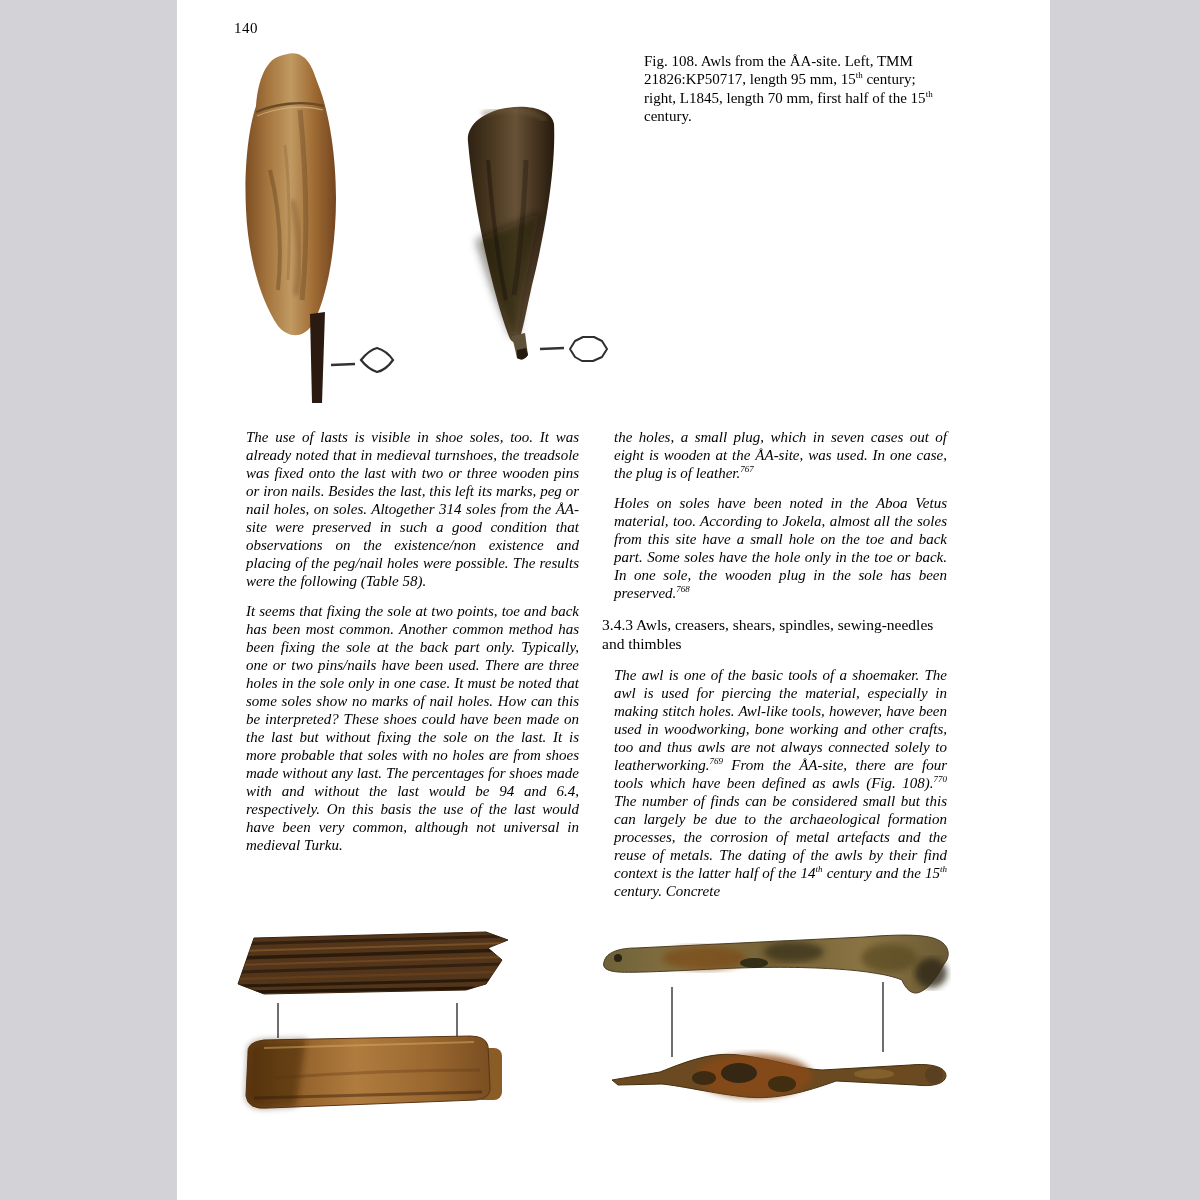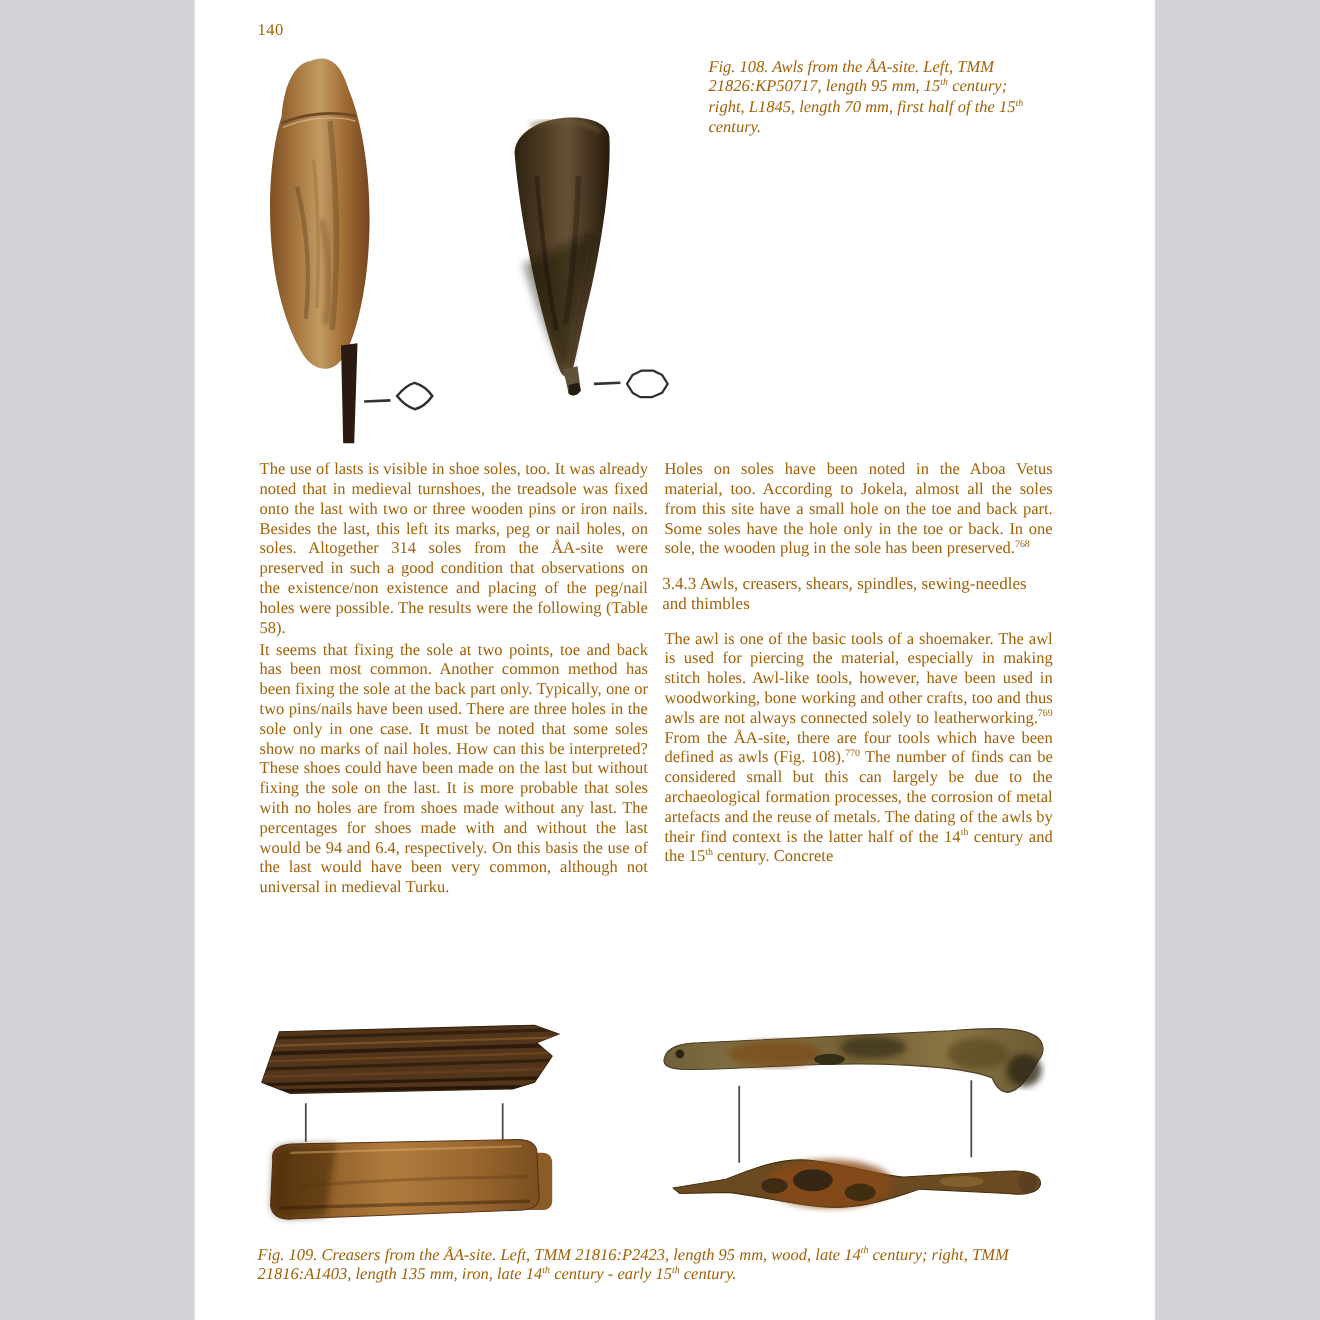--- a/index.html
+++ b/index.html
@@ -1,31 +1,31 @@
 <!DOCTYPE html>
 <html><head>
 <meta charset="utf-8">
 <style>
   html,body{margin:0;padding:0;}
   .stage{
     position:relative;width:1200px;height:1200px;overflow:hidden;
     background:#d3d3d7;
     font-family:"Liberation Serif", serif;
-    color:#a16207;
+    color:#000000;
   }
   .paper{position:absolute;left:177px;top:0;width:873px;height:1200px;background:#ffffff;}
   .abs{position:absolute;}
   .pagenum{left:57px;top:20px;font-size:15px;letter-spacing:0.5px;}
-  .fig-caption{font-style:italic;font-size:15px;line-height:18.4px;text-align:left;}
+  .fig-caption{font-size:15px;line-height:18.4px;text-align:left;}
   #cap108{left:467px;top:52px;width:300px;}
   #cap109{left:57px;top:1132px;width:726px;}
   .col{position:absolute;top:416px;width:357px;font-size:15px;line-height:18px;text-align:justify;}
   #col-left{left:57px;}
   #col-right{left:425px;}
-  .col p{margin:2px;}
+  .col p{margin:12px;font-style:italic;}
   .col h3{font-size:15.5px;line-height:18.5px;margin:14px 0 13px 0;text-align:left;font-weight:normal;}
   sup{font-size:0.6em;line-height:0;vertical-align:super;}
   svg{display:block;}
 </style>
 </head>
 <body>
 
 <div class="stage">
   <div class="paper">
 
@@ -85,20 +85,21 @@
       <path d="M287,300 L296,298 L298,305 Q293,312 287,308 Z" fill="#241c10"></path>
       <line x1="310" y1="299" x2="334" y2="298" stroke="#333333" stroke-width="2.4"></line>
       <path d="M340,299 L345,291 L353,287 L364,287 L372,291 L377,299 L372,307 L363,311 L352,311 L345,307 Z" fill="#ffffff" stroke="#2e2e2e" stroke-width="2" stroke-linejoin="round"></path>
     </svg>
 
     <div class="col" id="col-left">
       <p>The use of lasts is visible in shoe soles, too. It was already noted that in medieval turnshoes, the treadsole was fixed onto the last with two or three wooden pins or iron nails. Besides the last, this left its marks, peg or nail holes, on soles. Altogether 314 soles from the ÅA-site were preserved in such a good condition that observations on the existence/non existence and placing of the peg/nail holes were possible. The results were the following (Table 58).</p>
       <p>It seems that fixing the sole at two points, toe and back has been most common. Another common method has been fixing the sole at the back part only. Typically, one or two pins/nails have been used. There are three holes in the sole only in one case. It must be noted that some soles show no marks of nail holes. How can this be interpreted? These shoes could have been made on the last but without fixing the sole on the last. It is more probable that soles with no holes are from shoes made without any last. The percentages for shoes made with and without the last would be 94 and 6.4, respectively. On this basis the use of the last would have been very common, although not universal in medieval Turku.</p>
     </div>
     <div class="col" id="col-right">
+      <p>the holes, a small plug, which in seven cases out of eight is wooden at the ÅA-site, was used. In one case, the plug is of leather.<sup>767</sup></p>
       <p>Holes on soles have been noted in the Aboa Vetus material, too. According to Jokela, almost all the soles from this site have a small hole on the toe and back part. Some soles have the hole only in the toe or back. In one sole, the wooden plug in the sole has been preserved.<sup>768</sup></p>
       <h3>3.4.3 Awls, creasers, shears, spindles, sewing-needles and thimbles</h3>
       <p>The awl is one of the basic tools of a shoemaker. The awl is used for piercing the material, especially in making stitch holes. Awl-like tools, however, have been used in woodworking, bone working and other crafts, too and thus awls are not always connected solely to leatherworking.<sup>769</sup> From the ÅA-site, there are four tools which have been defined as awls (Fig. 108).<sup>770</sup> The number of finds can be considered small but this can largely be due to the archaeological formation processes, the corrosion of metal artefacts and the reuse of metals. The dating of the awls by their find context is the latter half of the 14<sup>th</sup> century and the 15<sup>th</sup> century. Concrete</p>
     </div>
 
     <svg class="abs" style="left:57px;top:928px;" width="785" height="190" viewBox="0 0 785 190">
       <defs>
         <clipPath id="clipWoodTop">
           <path d="M4,56 L20,10 L252,4 L274,12 L254,20 L268,32 L252,56 L232,62 L30,66 Z"></path>
         </clipPath>
@@ -168,16 +169,15 @@
                  C572,164 542,172 512,169 C482,166 448,158 428,156 L384,157 Z" fill="#6b4a22" stroke="#42300f" stroke-width="1"></path>
         <ellipse cx="520" cy="148" rx="58" ry="22" fill="#8a4a14" opacity="0.8" filter="url(#fsoft)"></ellipse>
         <ellipse cx="505" cy="145" rx="18" ry="10" fill="#2e2414" opacity="0.9"></ellipse>
         <ellipse cx="548" cy="156" rx="14" ry="8" fill="#3a2a10" opacity="0.9"></ellipse>
         <ellipse cx="470" cy="150" rx="12" ry="7" fill="#23200f" opacity="0.7"></ellipse>
         <circle cx="700" cy="147" r="9" fill="#5a4020"></circle>
         <ellipse cx="640" cy="146" rx="20" ry="5" fill="#8a6a30" opacity="0.7"></ellipse>
       </g>
     </svg>
 
-    <div class="abs fig-caption" id="cap109">Fig. 109. Creasers from the ÅA-site. Left, TMM 21816:P2423, length 95 mm, wood, late 14<sup>th</sup> century; right, TMM 21816:A1403, length 135 mm, iron, late 14<sup>th</sup> century - early 15<sup>th</sup> century.</div>
 
   </div>
 </div>
 
 </body></html>

